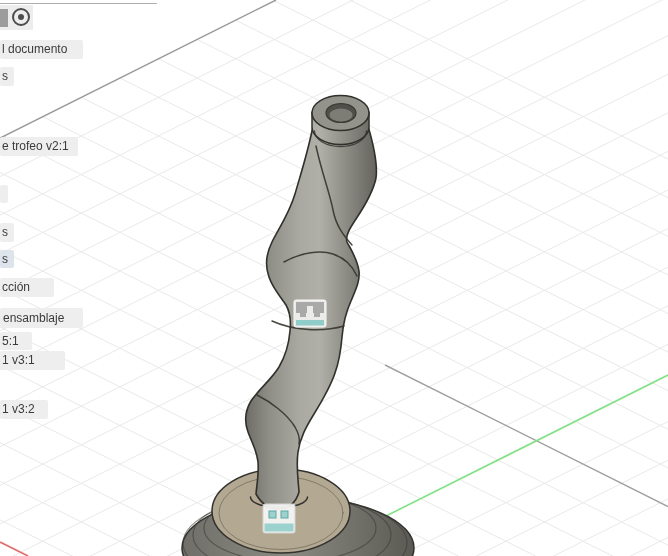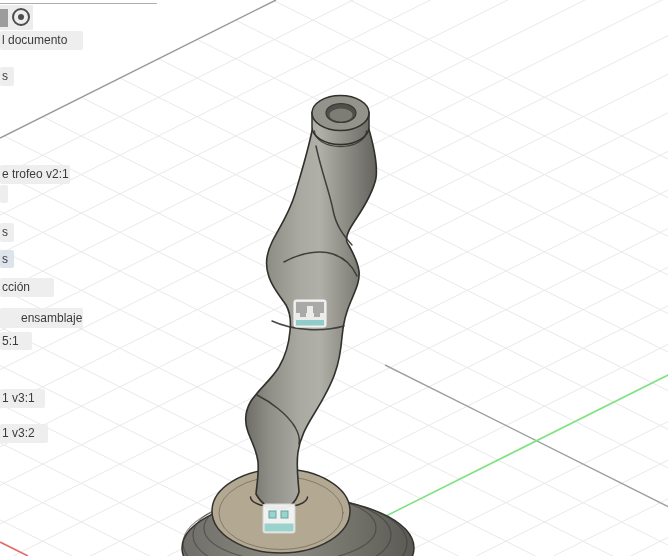--- a/index.html
+++ b/index.html
@@ -11,21 +11,21 @@
   .iconchip{position:absolute;left:0;top:5px;width:33px;height:25px;background:#ededed;}
   .swatch{position:absolute;left:0;top:4px;width:8px;height:18px;background:#9c9c9c;}
   .target{position:absolute;left:12px;top:3px;width:18px;height:18px;}
   .target .ring{position:absolute;left:0;top:0;width:18px;height:18px;border:2px solid #4d4d4d;
                 border-radius:50%;box-sizing:border-box;}
   .target .dot{position:absolute;left:6px;top:6px;width:6px;height:6px;background:#4d4d4d;border-radius:50%;}
   
   .chip{position:absolute;left:0;background:#eeeeee;border-radius:2px;font-size:12px;color:#3b3b3b;
         padding:0 4px 0 2px;box-sizing:border-box;overflow:hidden;white-space:nowrap;}
   .chip.blue{background:#dde4ec;}
-  .chip.pad{padding-left:21px;}
+  .chip.pad{padding-left:3px;}
 </style>
 </head>
 <body>
 
 <div class="stage">
 
   <svg id="scene" width="668" height="556" viewBox="0 0 668 556">
     <defs>
       <clipPath id="gridclip">
         <polygon points="0,138 276,0 668,0 668,556 0,556"></polygon>
@@ -167,24 +167,24 @@
 
   <div class="topline"></div>
   <div class="iconchip">
     <div class="swatch"></div>
     <div class="target">
       <div class="ring"></div>
       <div class="dot"></div>
     </div>
   </div>
 
-  <div class="chip" style="top:31px;height:19px;line-height:19px;width:83px">l documento</div>
+  <div class="chip" style="top:40px;height:19px;line-height:19px;width:83px">l documento</div>
   <div class="chip" style="top:67px;height:19px;line-height:19px;width:14px">s</div>
-  <div class="chip" style="top:165px;height:19px;line-height:19px;width:70px">e trofeo v2:1</div>
+  <div class="chip" style="top:137px;height:19px;line-height:19px;width:78px">e trofeo v2:1</div>
   <div class="chip" style="top:185px;height:18px;line-height:18px;width:8px"></div>
   <div class="chip" style="top:223px;height:19px;line-height:19px;width:14px">s</div>
   <div class="chip blue" style="top:250px;height:18px;line-height:18px;width:14px">s</div>
   <div class="chip" style="top:278px;height:19px;line-height:19px;width:54px">cción</div>
   <div class="chip pad" style="top:308px;height:20px;line-height:20px;width:83px">ensamblaje</div>
   <div class="chip" style="top:332px;height:18px;line-height:18px;width:32px">5:1</div>
-  <div class="chip" style="top:389px;height:19px;line-height:19px;width:45px">1 v3:1</div>
-  <div class="chip" style="top:424px;height:19px;line-height:19px;width:48px">1 v3:2</div>
+  <div class="chip" style="top:351px;height:19px;line-height:19px;width:65px">1 v3:1</div>
+  <div class="chip" style="top:400px;height:19px;line-height:19px;width:48px">1 v3:2</div>
 </div>
 
 </body></html>

